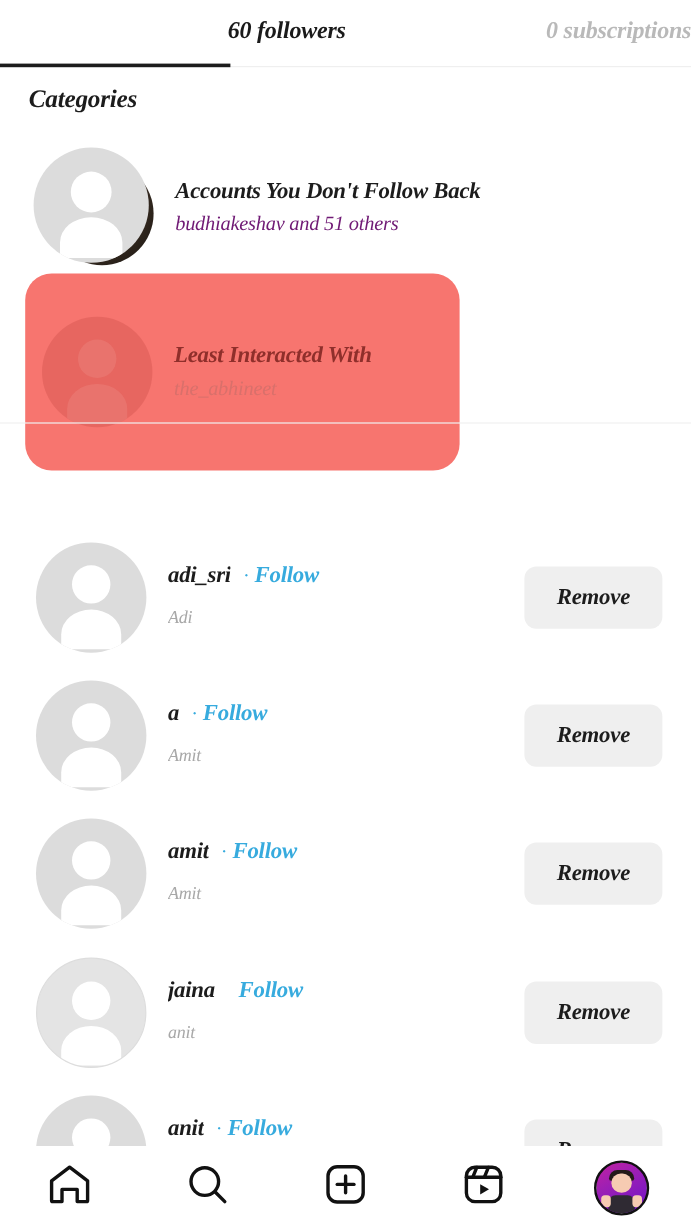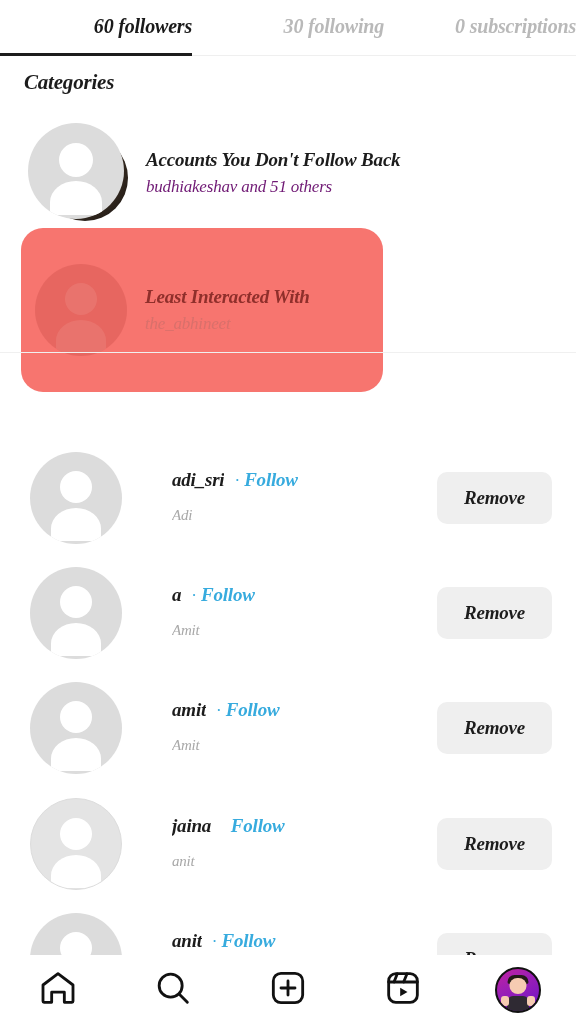--- a/index.html
+++ b/index.html
@@ -190,21 +190,20 @@
   #cat-card-highlight .cat-sub   { color: #d9706b; }
 
   
   .follower-row {
     position: absolute;
     left: 0;
     width: 576px;
     height: 115px;
     display: flex;
     align-items: center;
-    gap: 32px;
   }
   .follower-row .avatar { margin-left: 30px; }
 
   .fr-info {
     position: relative;
     margin-left: 18px;
     width: 250px;
     height: 74px;
   }
   .fr-username-line {
@@ -343,23 +342,20 @@
   .nav-avatar .hand-r { right: 4px; }
 </style>
 </head>
 <body>
 
 <div id="app">
 
   <div class="tabbar">
     <div class="tab active">
       <span>60 followers</span>
-    </div>
-    <div class="tab">
-      <span>30 following</span>
     </div>
     <div class="tab">
       <span>0 subscriptions</span>
     </div>
     <div class="tab-underline"></div>
   </div>
 
   <div class="section-title" id="categories-title">Categories</div>
 
   <div class="cat-row" id="cat-row-0">

